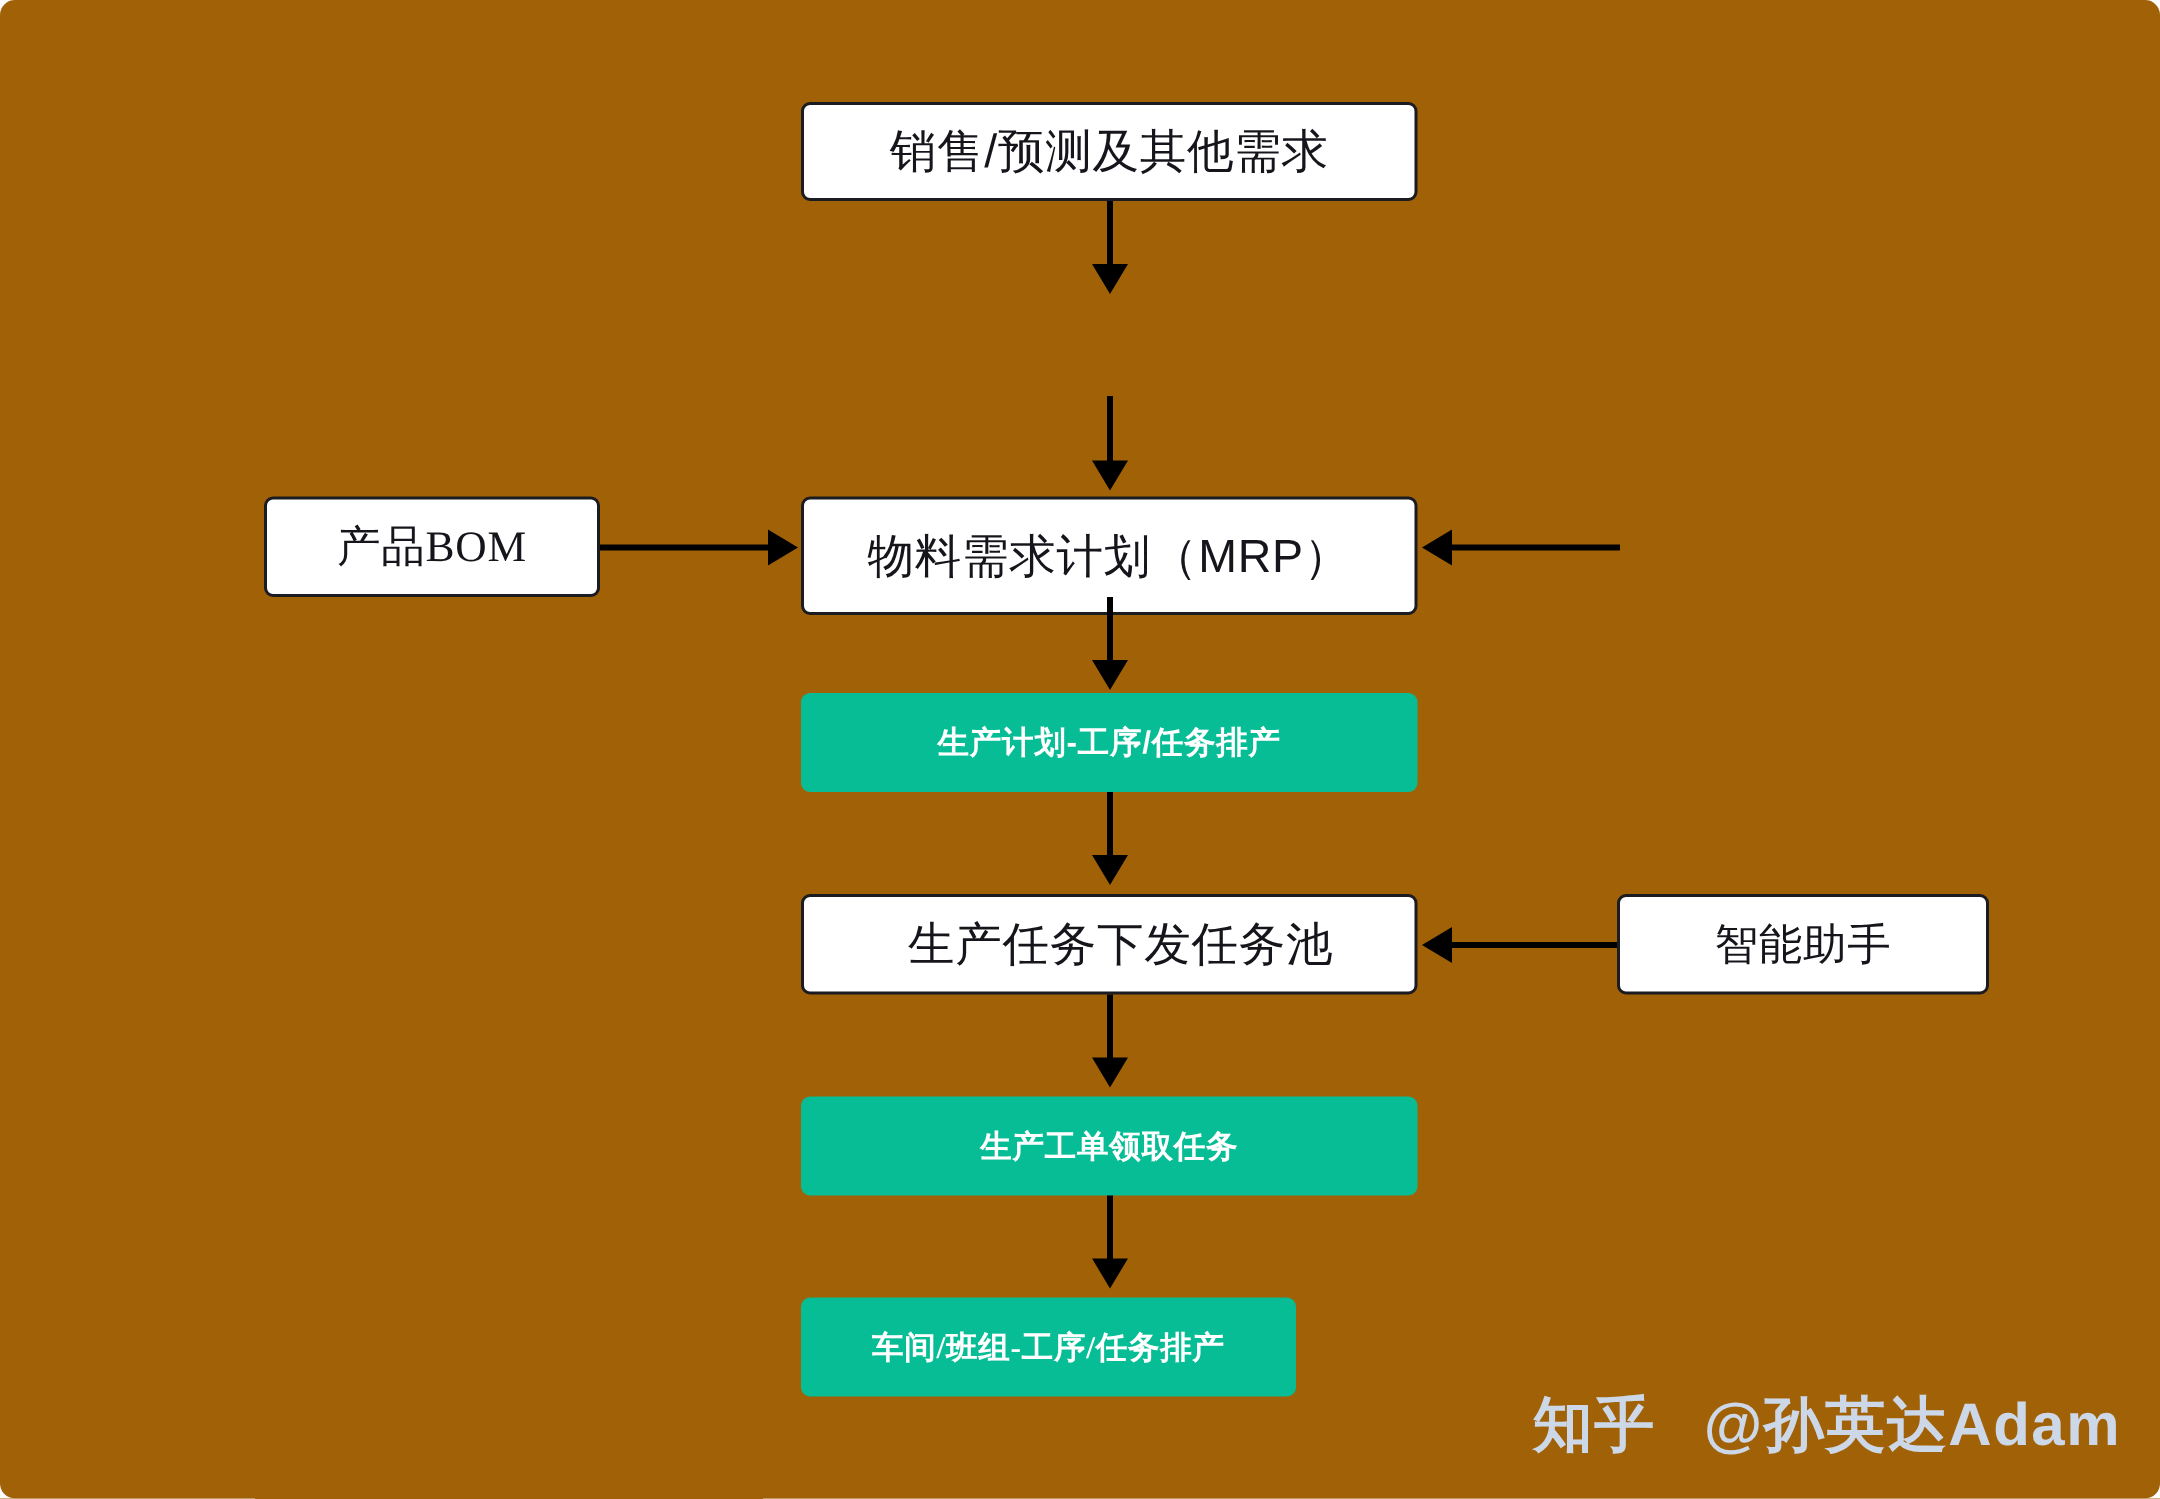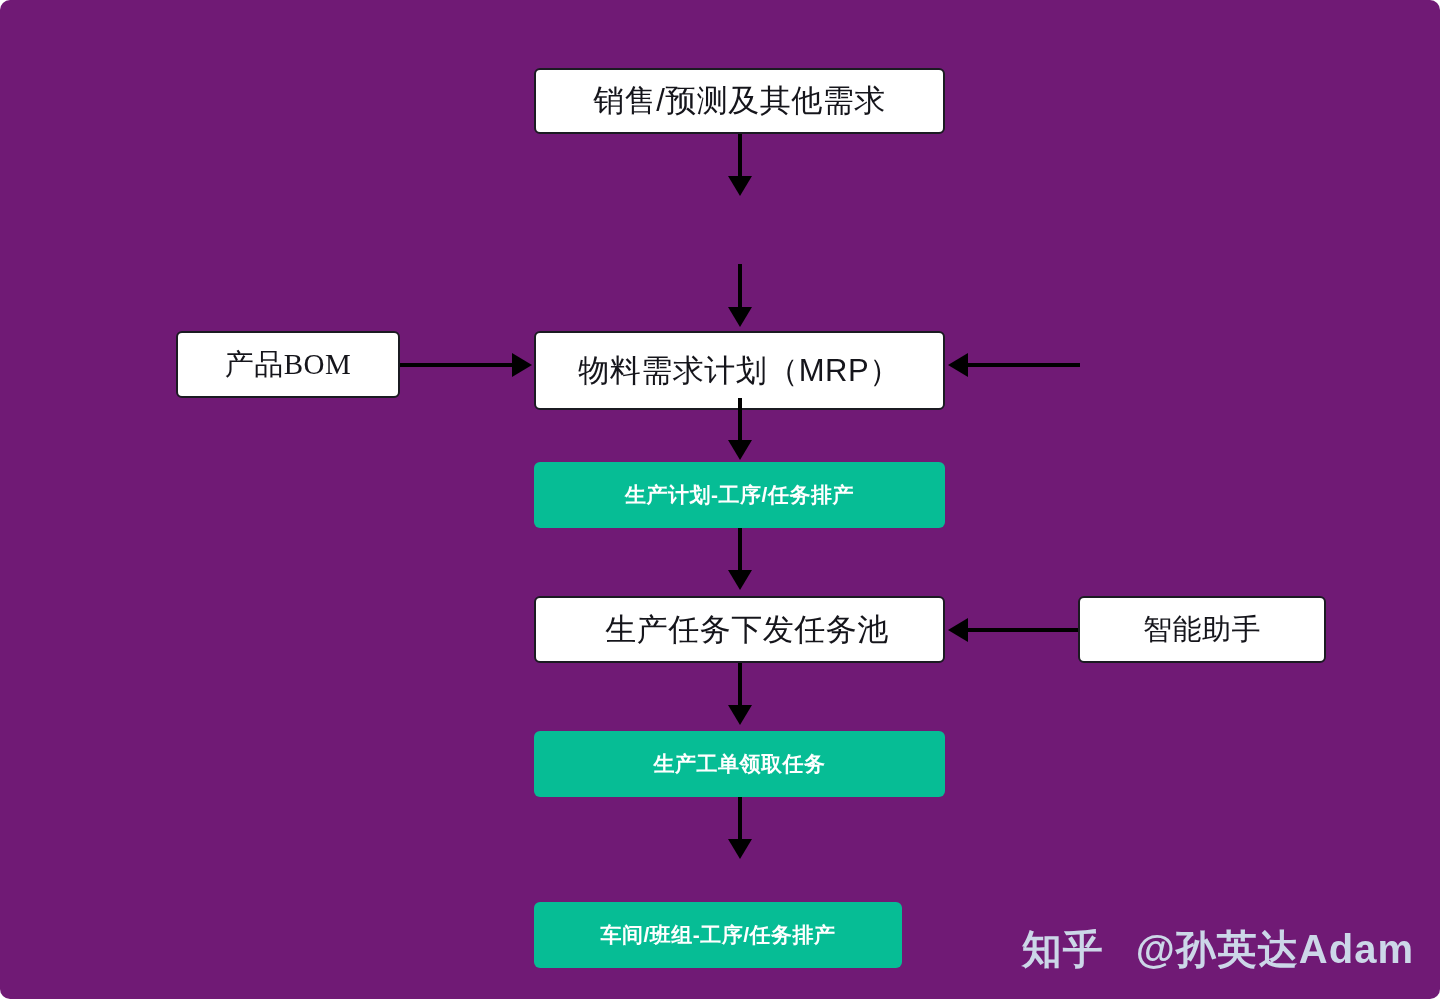--- a/index.html
+++ b/index.html
@@ -11,21 +11,21 @@
     width: 1440px;
     height: 999px;
     background: #ffffff;
     font-family: "Liberation Sans", "DejaVu Sans", sans-serif;
     overflow: hidden;
   }
   #canvas {
     position: relative;
     width: 1440px;
     height: 999px;
-    background: #701a75;
+    background: #a16207;
     border-radius: 10px;
     overflow: hidden;
     text-align: center;
   }
   
   .node {
     position: absolute;
     box-sizing: border-box;
     display: flex;
     align-items: center;
@@ -149,20 +149,20 @@
   <div class="node plain small" style="left:1078px; top:596px; width:248px; height:67px;">智能助手</div>
 
   <div class="conn vline" style="left:738px; top:663px; height:44px;"></div>
   <div class="arrow-down" style="left:728px; top:705px;"></div>
 
   <div class="node accent" style="left:534px; top:731px; width:411px; height:66px;">生产工单领取任务</div>
 
   <div class="conn vline" style="left:738px; top:797px; height:44px;"></div>
   <div class="arrow-down" style="left:728px; top:839px;"></div>
 
-  <div class="node accent" style="left:534px; top:902px; width:368px; height:66px;">车间/班组-工序/任务排产</div>
+  <div class="node accent" style="left:534px; top:865px; width:330px; height:66px;font-family:Liberation Serif, serif;">车间/班组-工序/任务排产</div>
 
   <div id="watermark">
     <span class="wm-brand">知乎</span>
     <span class="wm-user">@孙英达Adam</span>
   </div>
 
 </div>
 
 </body></html>

